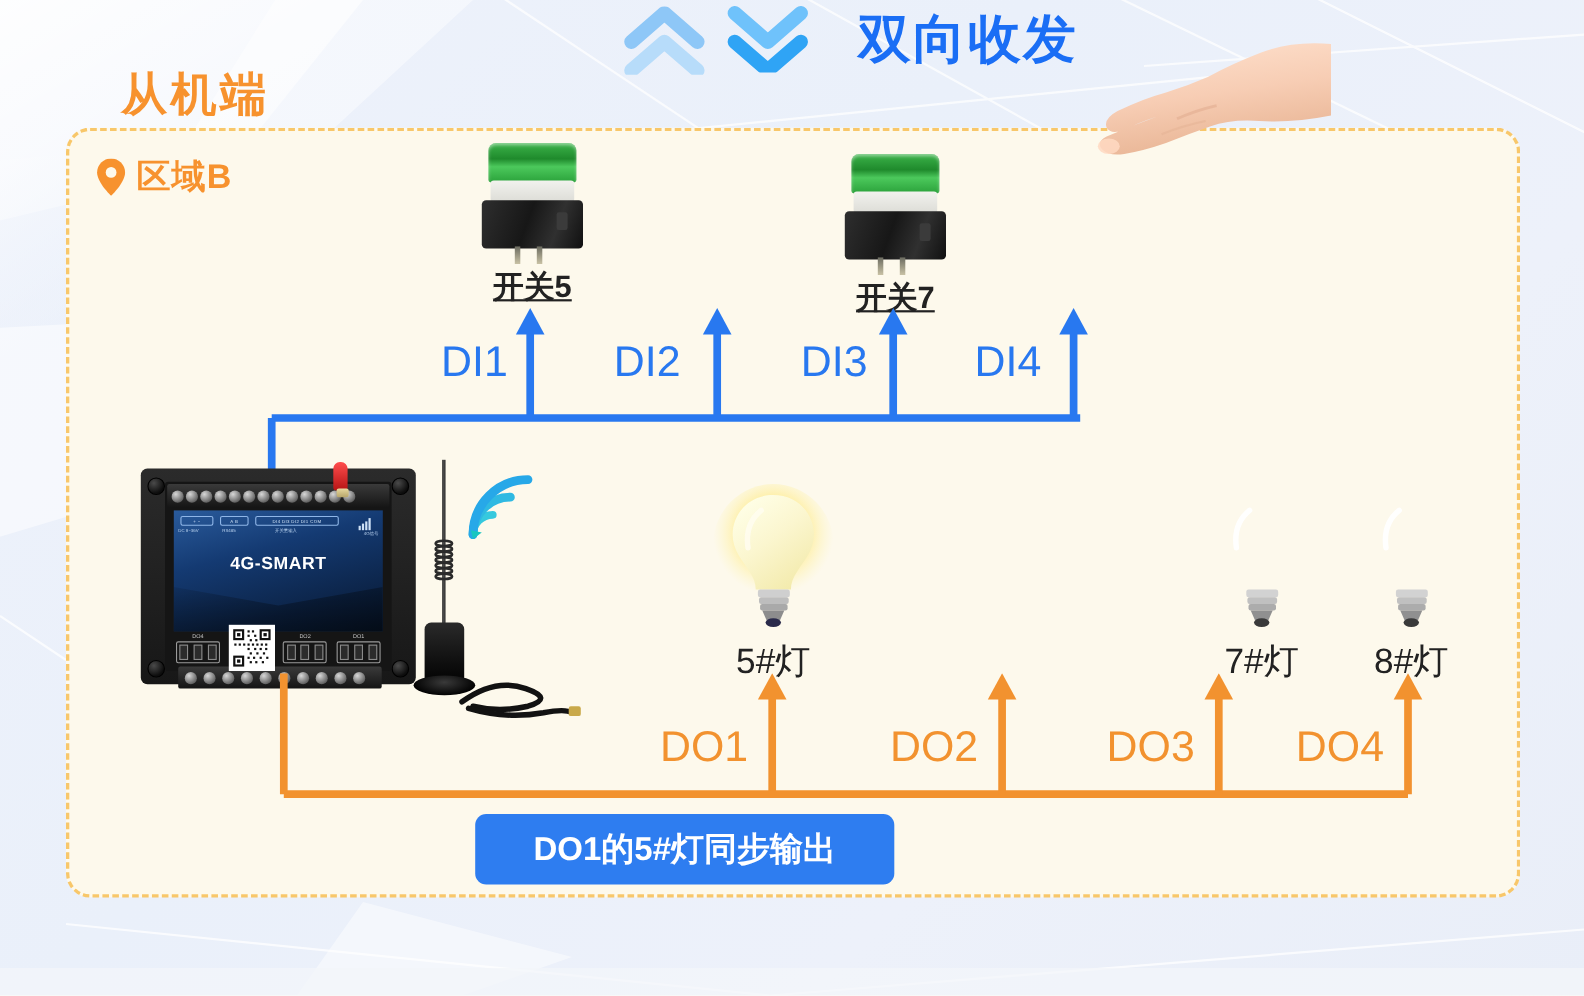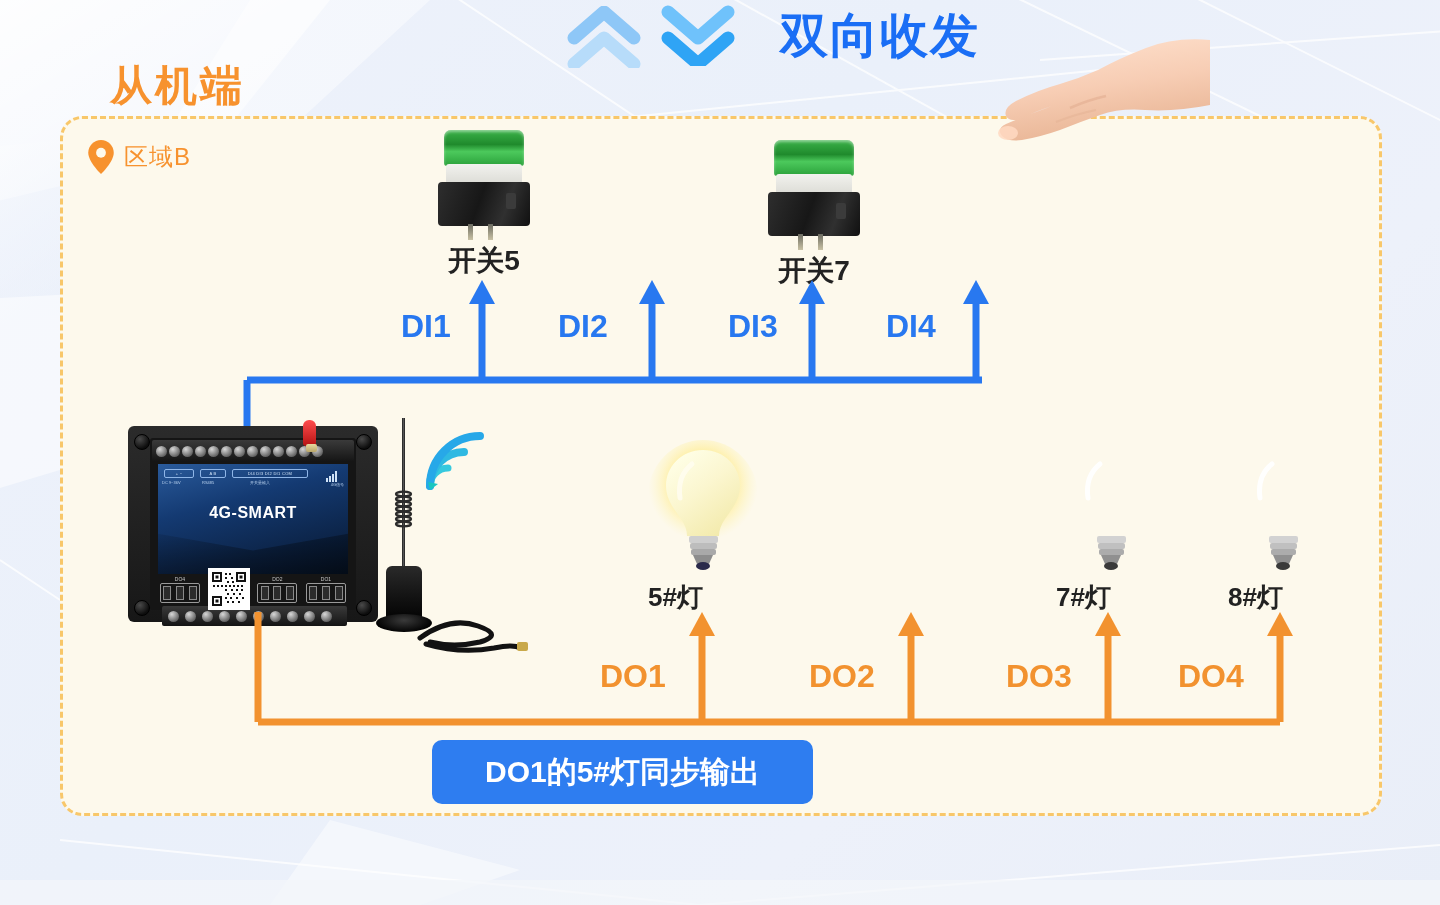--- a/index.html
+++ b/index.html
@@ -36,21 +36,21 @@
     background: #fdf9ec;
     border: 3px dashed #f8c76a;
     border-radius: 22px;
   }
   .area-label {
     position: absolute; left: 88px; top: 140px;
     display: flex; align-items: center; gap: 10px;
   }
   .pin-icon { width: 26px; height: 34px; display: block; }
   .area-label-text {
-    font-size: 24px; font-weight: normal; color: #f7922e; letter-spacing: 1px;
+    font-size: 31px; font-weight: bold; color: #f7922e; letter-spacing: 1px;
   }
 
   
   .switch { position: absolute; width: 104px; height: 110px; }
   .sw-cap {
     position: absolute; left: 12px; top: 0; width: 80px; height: 36px;
     border-radius: 7px 7px 3px 3px;
   }
   .sw-cap-green {
     background: linear-gradient(180deg,#3cb34a 0%,#1f8a2c 40%,#4cc95c 60%,#2aa13a 100%);
@@ -75,28 +75,29 @@
     background:#3b3b3b; border-radius:2px;
   }
   .sw-pin {
     position: absolute; top: 94px; width: 5px; height: 16px;
     background: linear-gradient(180deg,#6b6b60,#c9c2a5);
   }
   .sw-label {
     position: absolute; top: 112px; left: 0; width: 104px;
     text-align: center; font-size: 28px; font-weight: bold; color: #222;
     white-space: nowrap;
+    text-decoration: underline;
   }
 
   
   #hand { position: absolute; left: 960px; top: 0px; width: 250px; height: 200px; }
 
   
   .wire-label {
-    position: absolute; font-size: 32px; font-weight: bold; white-space: nowrap;
+    position: absolute; font-size: 39px; font-weight: normal; white-space: nowrap;
   }
   .di-label { color: #2878f0; }
   .do-label { color: #f2922f; }
 
   
   .badge {
     position: absolute; display: flex; align-items: center; justify-content: center;
     border-radius: 10px; color: #fff; font-weight: bold; white-space: nowrap;
   }
   #badge-green {
@@ -208,22 +209,22 @@
   .ant-foot {
     position:absolute; left:-4px; top:196px; width:56px; height:18px;
     background: radial-gradient(ellipse at 50% 35%, #3a3a3a, #000 75%);
     border-radius: 50%;
   }
   .wifi-arcs { position:absolute; left:44px; top:12px; }
 
   
   .bulb { position: absolute; width: 110px; height: 160px; }
   .bulb-label {
-    position: absolute; top: 140px; left: 0; width: 110px; 
-    font-size: 26px; font-weight: bold; color: #222; white-space: nowrap;
+    position: absolute; top: 140px; left: 0; width: 110px; text-align: center;
+    font-size: 32px; font-weight: normal; color: #222; white-space: nowrap;
   }
 
   svg { display: block; }
 </style>
 </head>
 <body>
 
 <div id="stage">
 
   <svg class="bg-shape" width="1440" height="905" style="left:0;top:0">
@@ -545,21 +546,21 @@
       <rect x="41" y="96" width="29" height="7" rx="2" fill="#cfcfcf"></rect>
       <rect x="42" y="103" width="27" height="6" rx="2" fill="#bdbdbd"></rect>
       <rect x="43" y="109" width="25" height="6" rx="2" fill="#a9a9a9"></rect>
       <path d="M45 115 L65 115 L61 124 L49 124 Z" fill="#8d8d8d"></path>
       <ellipse cx="55" cy="126" rx="7" ry="4" fill="#2a2a4a"></ellipse>
     </svg>
     <div class="bulb-label">5#灯</div>
   </div>
 
 
-  <div class="bulb" style="left:1056px;top:440px;">
+  <div class="bulb" style="left:1092px;top:440px;">
     <svg width="110" height="140" viewBox="0 0 110 140">
       <path d="M55 10 C33 10 18 27 18 46 C18 60 27 70 33 79
                C37 85 39 90 39 96 L71 96 C71 90 73 85 77 79
                C83 70 92 60 92 46 C92 27 77 10 55 10 Z" fill="url(#glass6)"></path>
       <path d="M44 24 C34 32 30 44 32 58" stroke="#ffffff" stroke-width="5" fill="none" opacity=".95" stroke-linecap="round"></path>
       <rect x="41" y="96" width="29" height="7" rx="2" fill="#d2d2d2"></rect>
       <rect x="42" y="103" width="27" height="6" rx="2" fill="#c0c0c0"></rect>
       <rect x="43" y="109" width="25" height="6" rx="2" fill="#acacac"></rect>
       <path d="M45 115 L65 115 L61 124 L49 124 Z" fill="#909090"></path>
       <ellipse cx="55" cy="126" rx="7" ry="4" fill="#3a3a3a"></ellipse>

